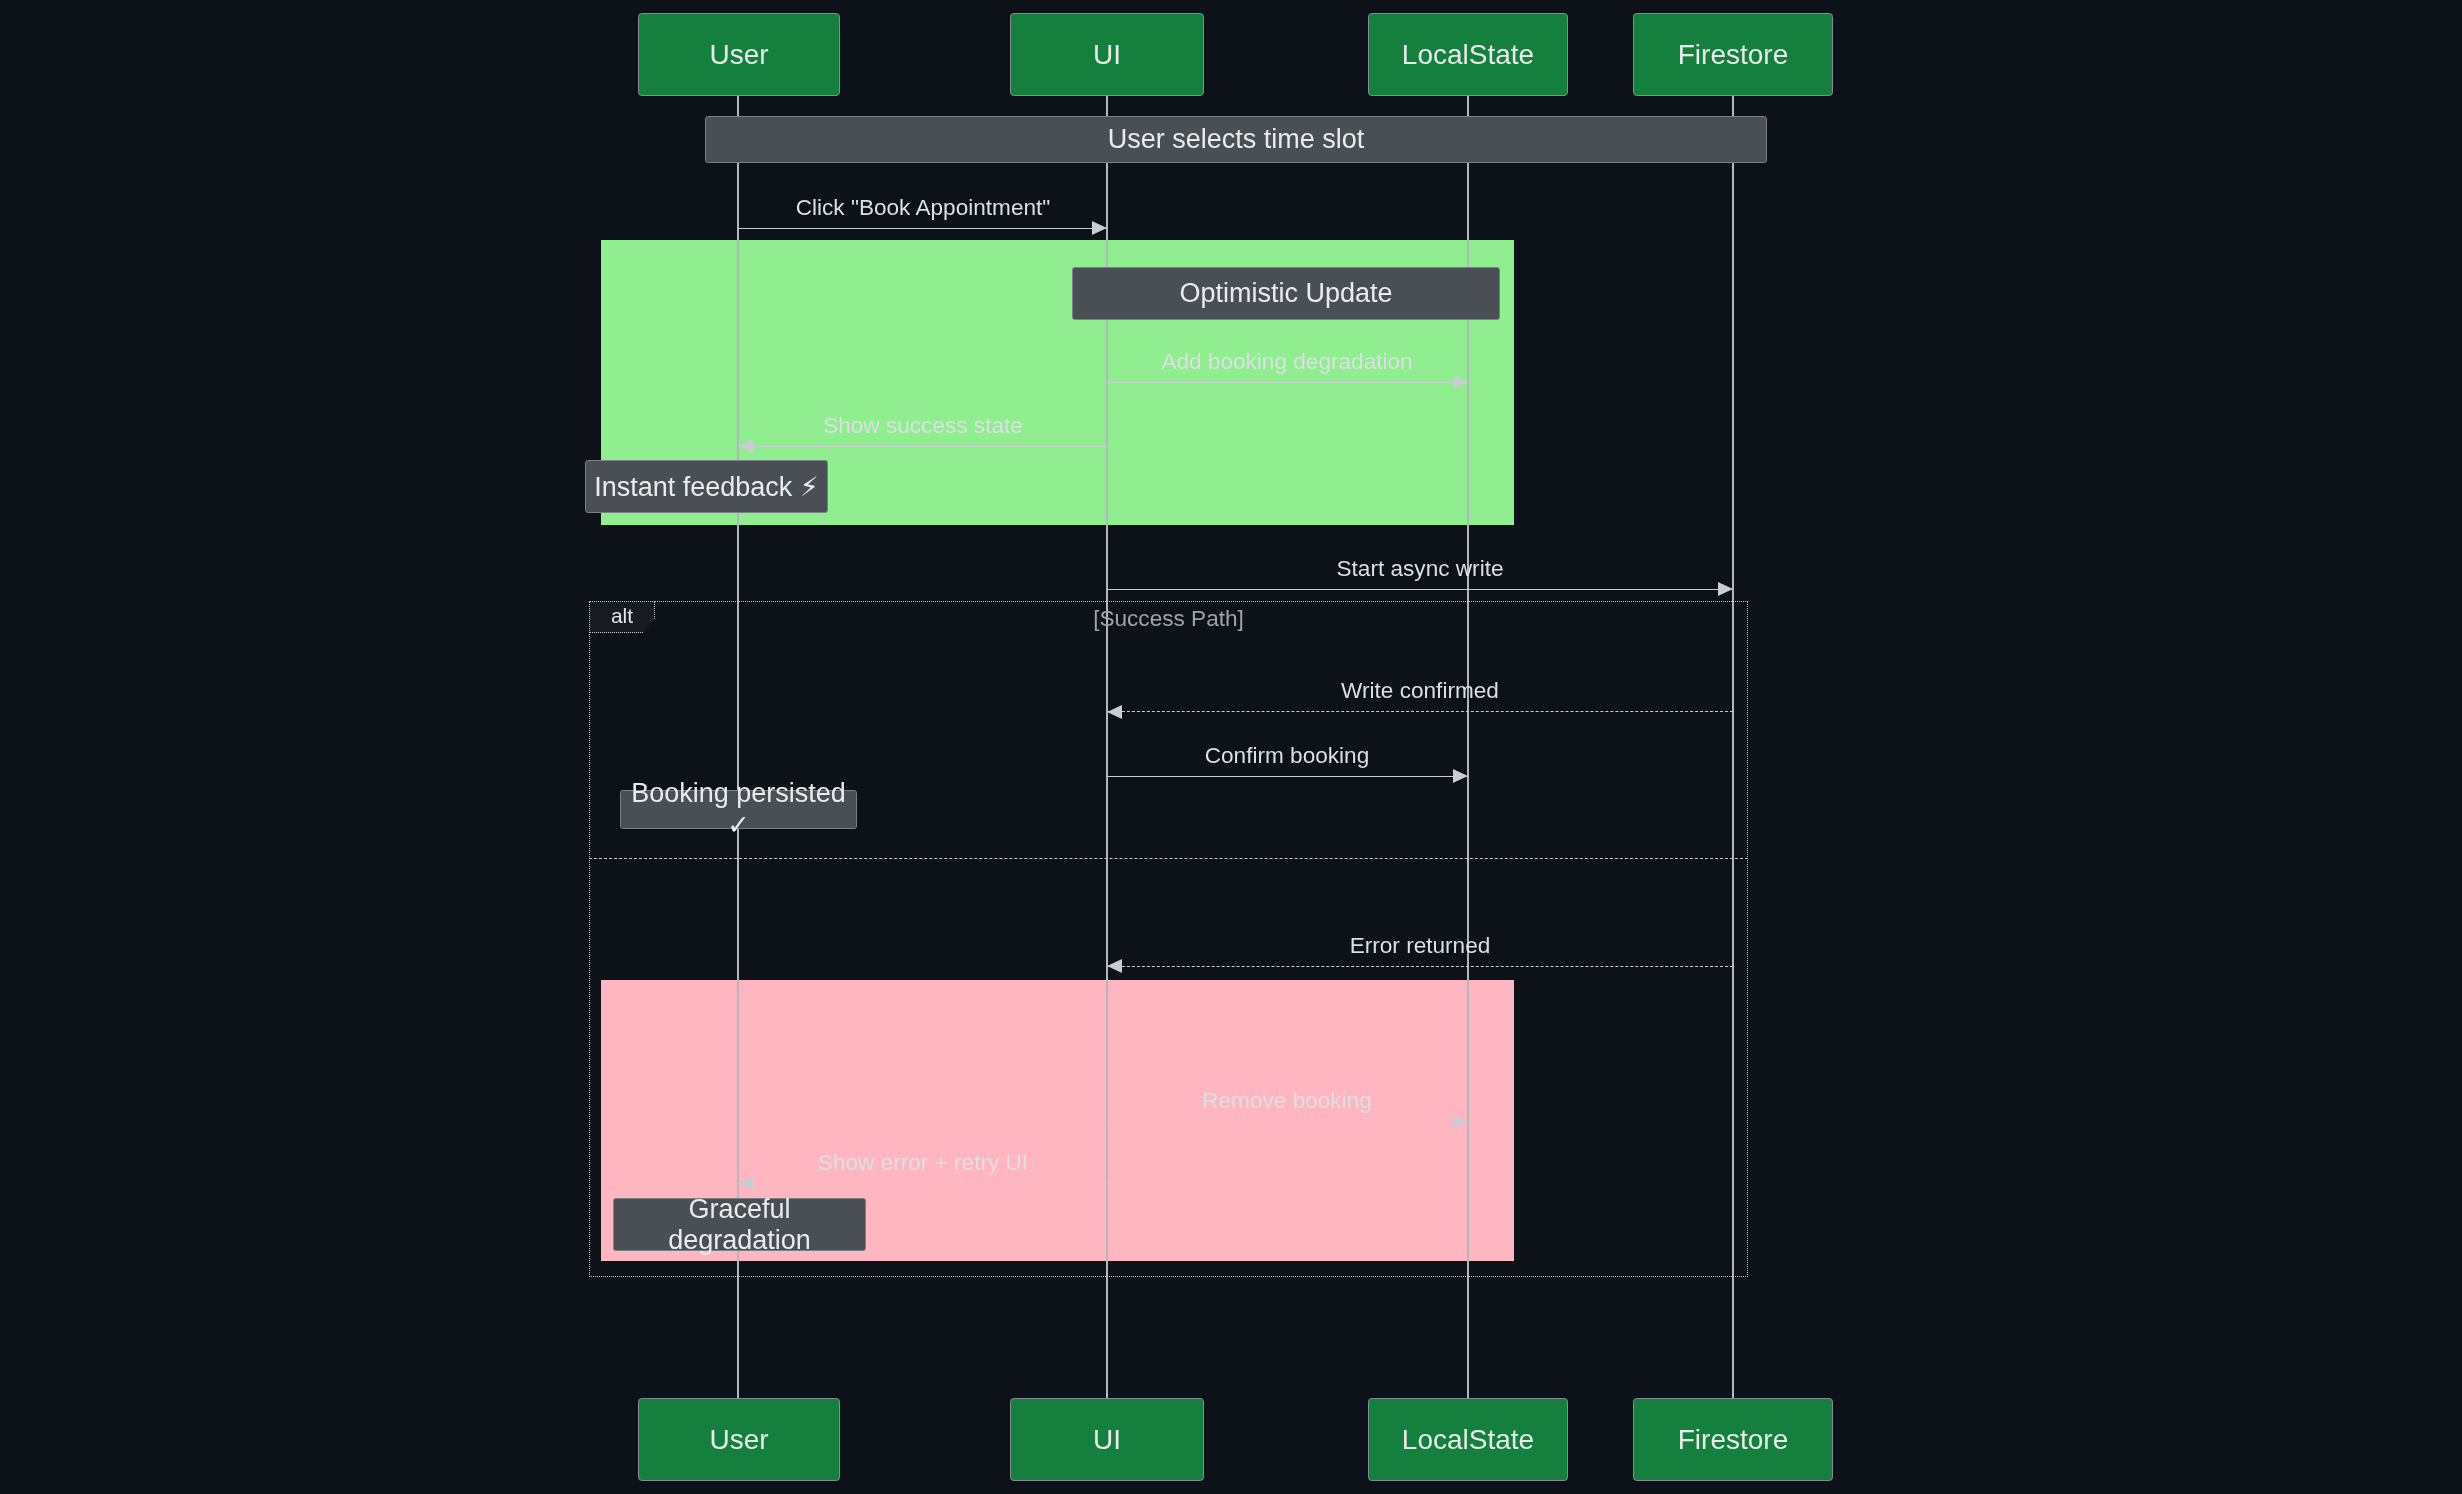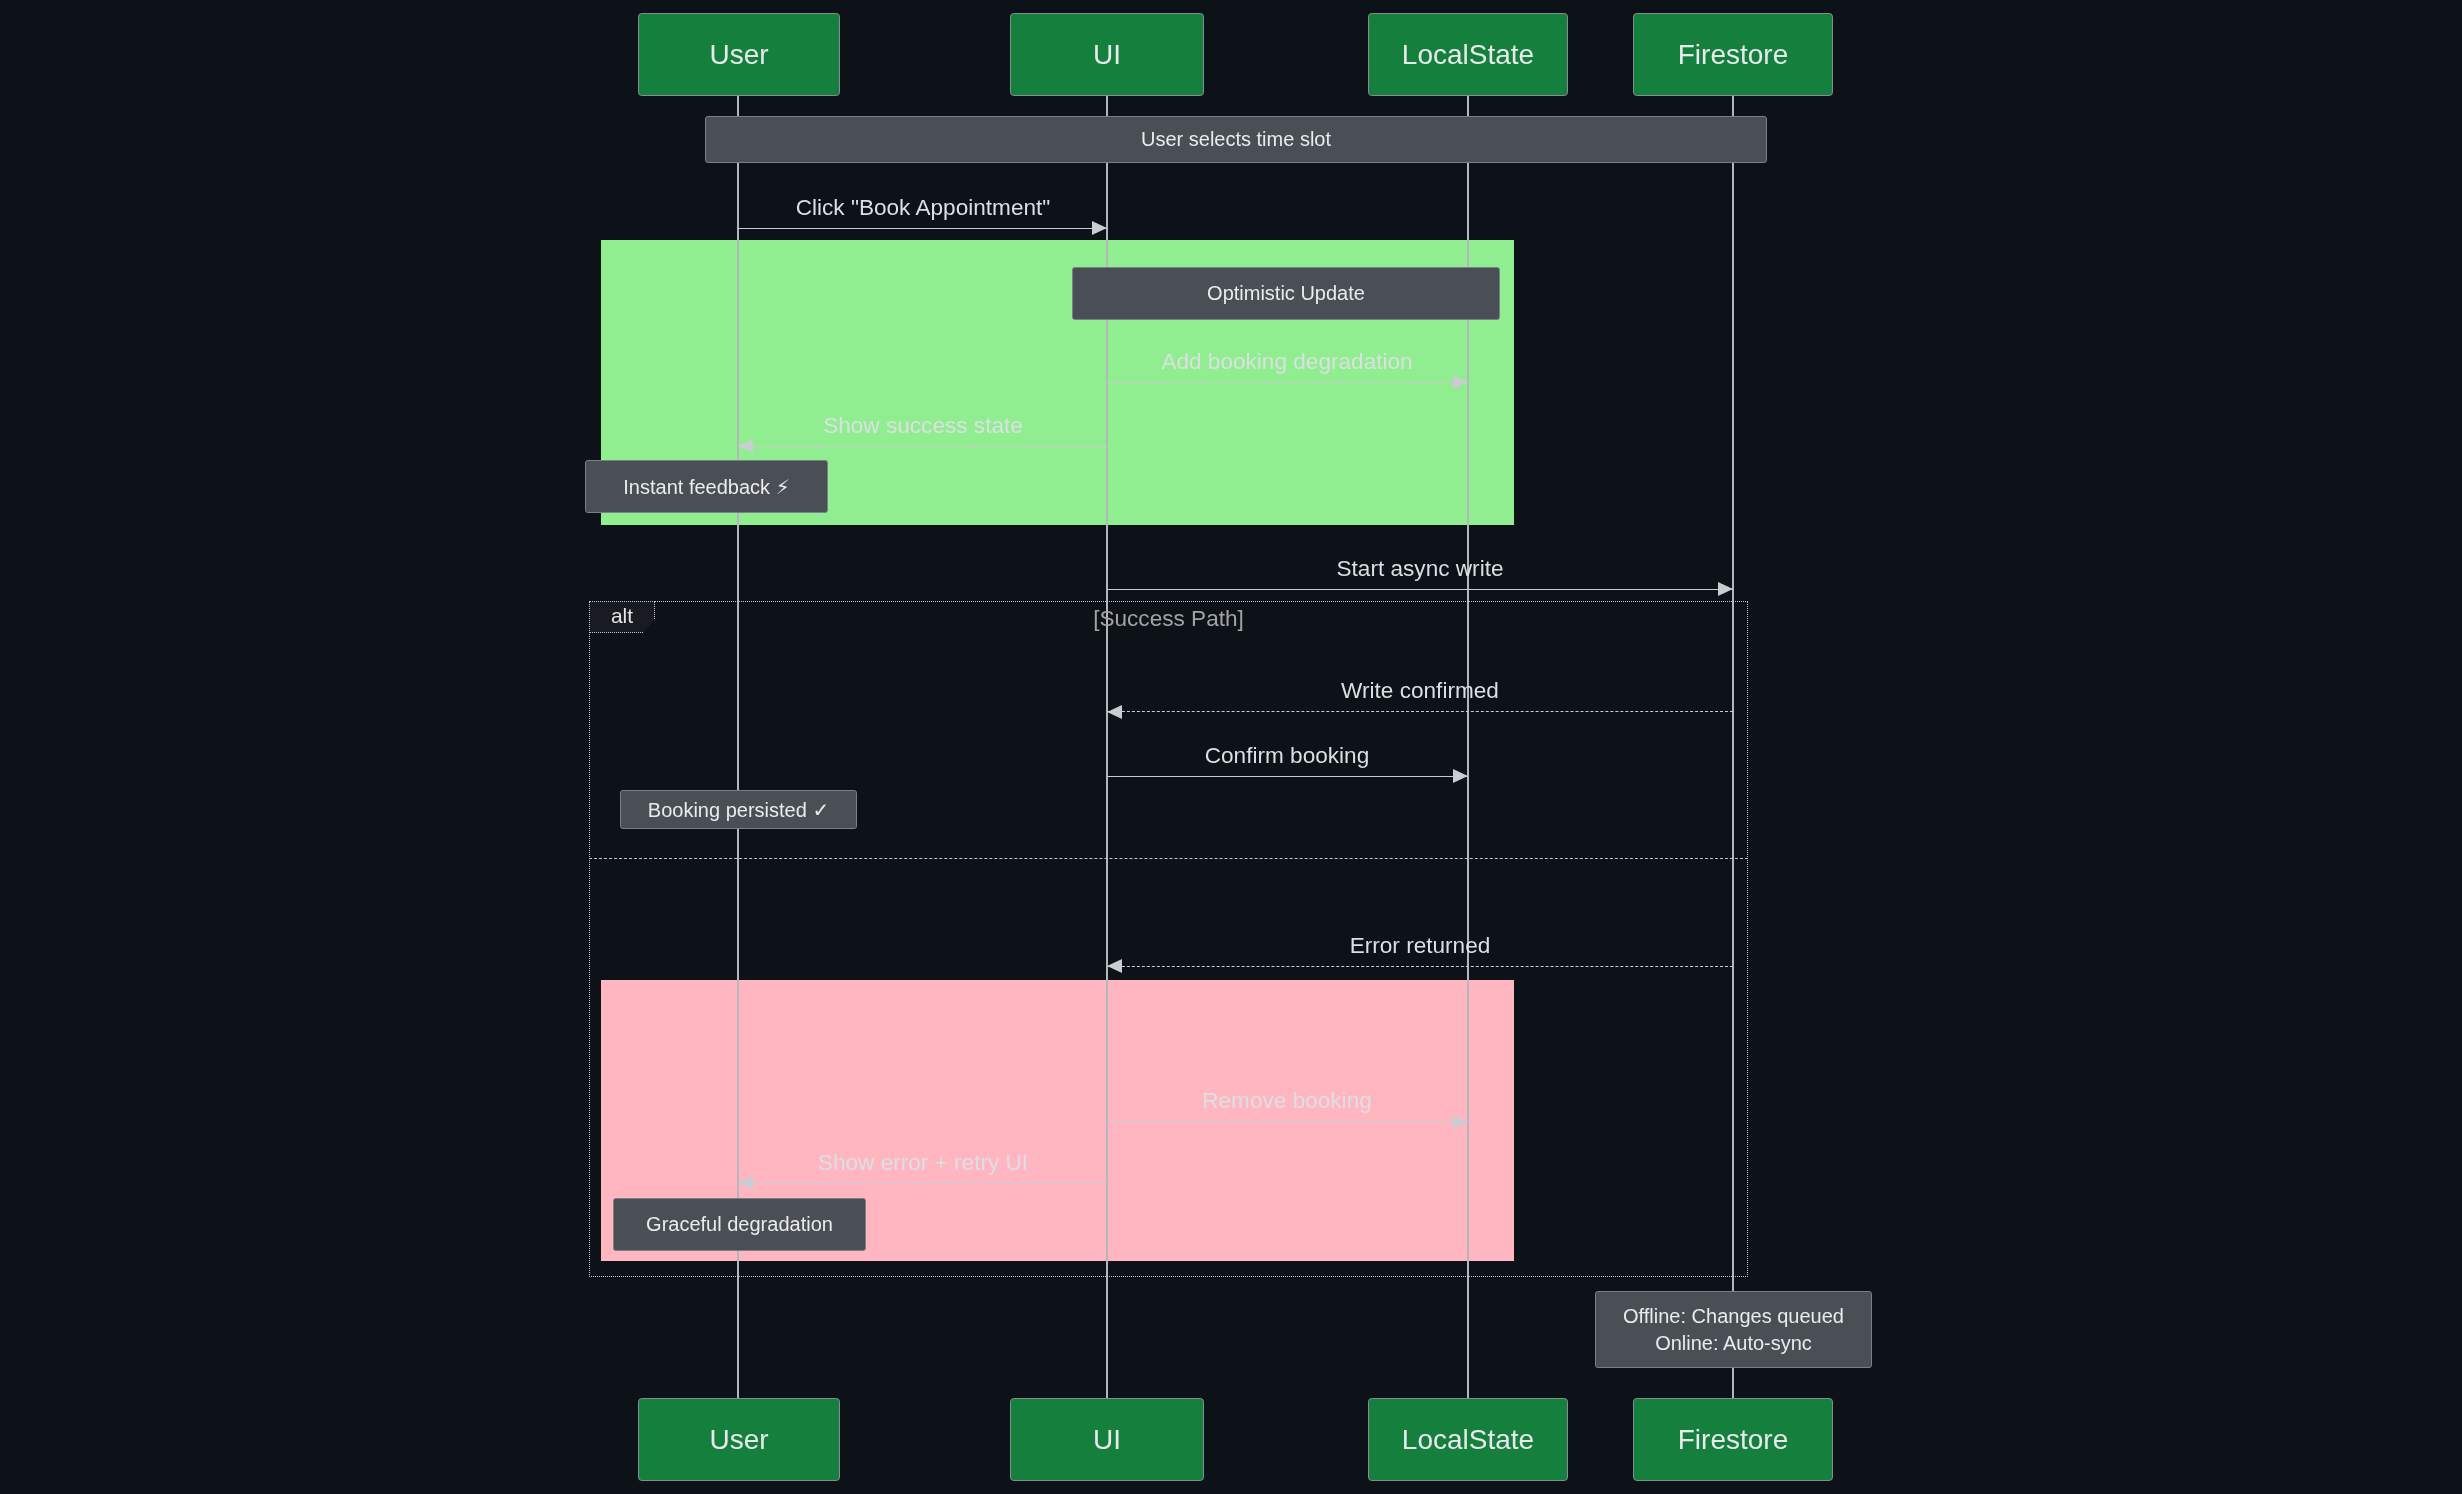--- a/index.html
+++ b/index.html
@@ -7,21 +7,21 @@
   body { font-family:"Liberation Sans","DejaVu Sans",sans-serif; }
   .diagram { position:relative; width:2462px; height:1495px; background:#0d1118; overflow:hidden; }
 
   .hl { position:absolute; z-index:1; }
   .lifeline { position:absolute; z-index:2; width:1.9px; top:96px; height:1302px; background:#b3b7bd; }
 
   .actor { position:absolute; z-index:6; background:#15803d; border:1.9px solid #868c95; border-radius:3.8px;
            color:#e7e9eb; font-size:28px; display:flex; align-items:center; justify-content:center; }
 
   .note { position:absolute; z-index:5; background:#4a4f56; border:0.9px solid #7a8088; border-radius:2.8px;
-          color:#eaebed; font-size:20px; display:flex; align-items:center; justify-content:center; text-align:center; }
+          color:#eaebed; font-size:27px; display:flex; align-items:center; justify-content:center; text-align:center; }
   .note.multiline { flex-direction:column; line-height:1.35; }
 
   .msg-label { position:absolute; z-index:5; transform:translateX(-50%); color:#dcdfe3; font-size:22.6px; white-space:nowrap; }
   .msg-line  { position:absolute; z-index:4; height:0; border-top:1.9px solid #c9ccd1; }
   .msg-line.dashed { border-top-style:dashed; }
   .arrow-r, .arrow-l { position:absolute; z-index:4; width:0; height:0;
           border-top:7.5px solid transparent; border-bottom:7.5px solid transparent; }
   .arrow-r { border-left:15px solid #c9ccd1; }
   .arrow-l { border-right:15px solid #c9ccd1; }
 
@@ -95,24 +95,20 @@
   <div class="msg-label" style="left:1287px;top:1088px">Remove booking</div>
   <div class="msg-line" style="left:1107px;top:1121px;width:361px"></div>
   <div class="arrow-r" style="left:1453px;top:1115px"></div>
 
   <div class="msg-label" style="left:923px;top:1150px">Show error + retry UI</div>
   <div class="msg-line" style="left:738px;top:1183px;width:369px"></div>
   <div class="arrow-l" style="left:738px;top:1176px"></div>
 
   <div class="note" style="left:613px;top:1198px;width:253px;height:53px">Graceful degradation</div>
 
-  <div class="note multiline" style="left:1595px;top:1291px;width:277px;height:77px">
-    <span>Offline: Changes queued</span>
-    <span>Online: Auto-sync</span>
-  </div>
 
   <div class="actor" style="left:638px;top:1398px;width:202px;height:83px">User</div>
   <div class="actor" style="left:1010px;top:1398px;width:194px;height:83px">UI</div>
   <div class="actor" style="left:1368px;top:1398px;width:200px;height:83px">LocalState</div>
   <div class="actor" style="left:1633px;top:1398px;width:200px;height:83px">Firestore</div>
 
 </div>
 
 
 </body></html>

